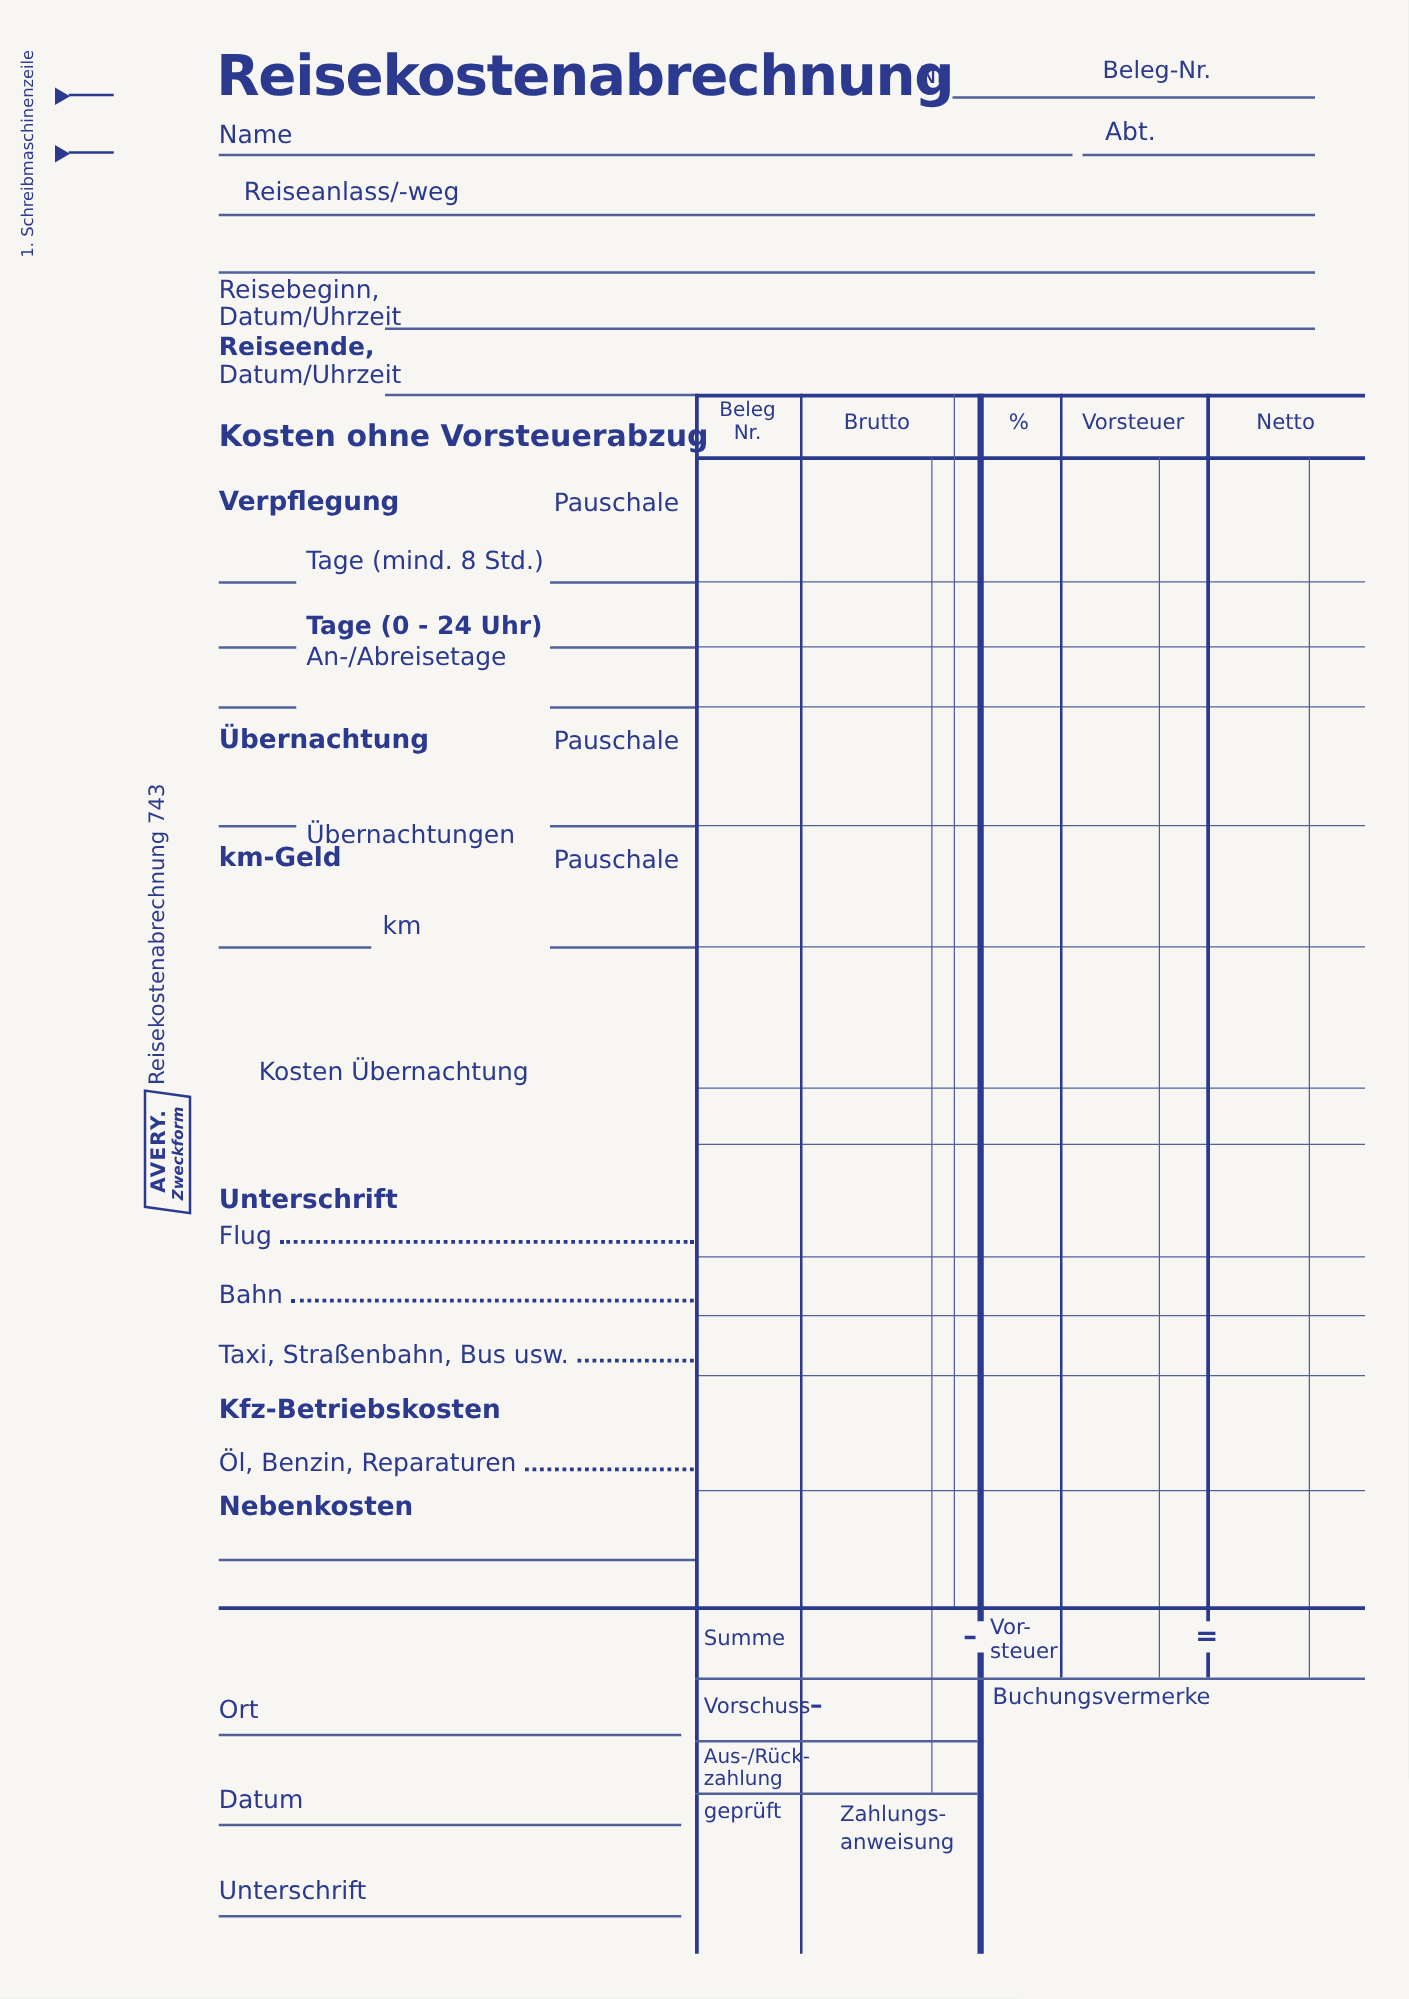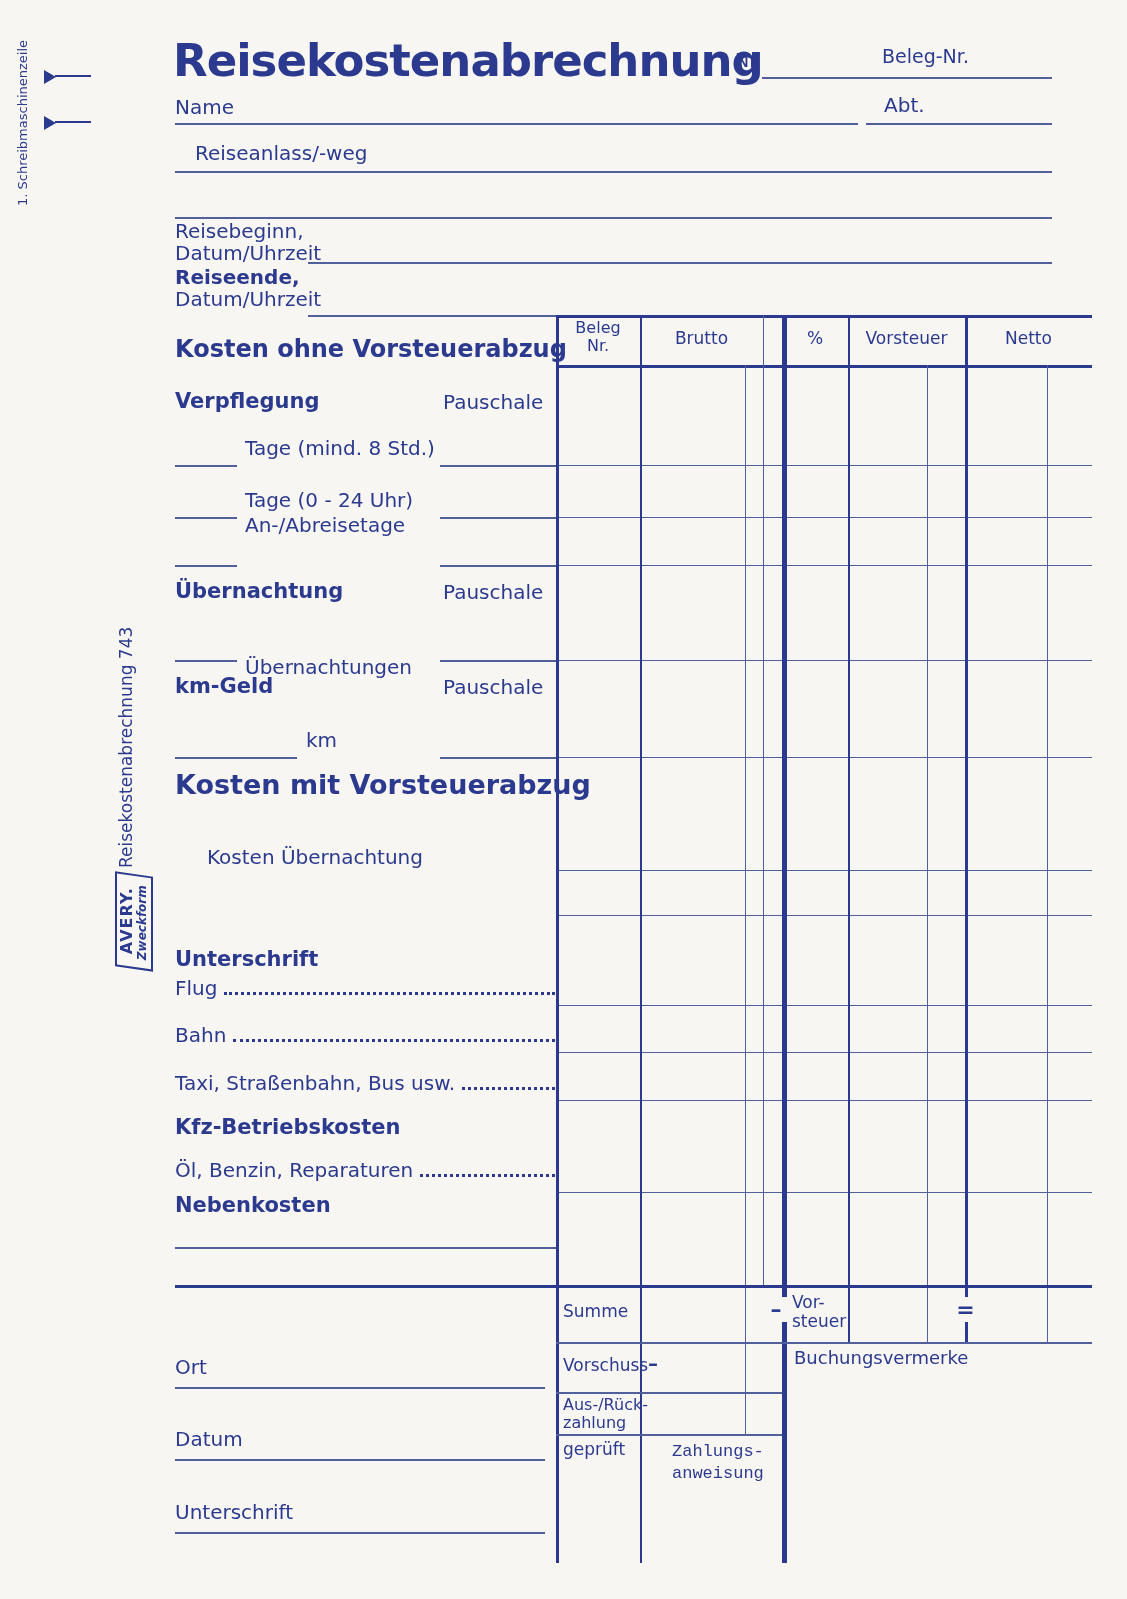--- a/index.html
+++ b/index.html
@@ -118,42 +118,41 @@
   <div class="t b" style="left:175px;top:336px;font-size:24px;">Kosten ohne Vorsteuerabzug</div>
 
   <div class="t b" style="left:175px;top:390px;font-size:21px;">Verpflegung</div>
   <div class="t" style="left:443px;top:391px;font-size:20px;">Pauschale</div>
 
   <div class="hl" style="left:175px;top:465px;width:62px;"></div>
   <div class="t" style="left:245px;top:437px;font-size:20px;">Tage (mind. 8 Std.)</div>
   <div class="hl" style="left:440px;top:465px;width:116px;"></div>
 
   <div class="hl" style="left:175px;top:517px;width:62px;"></div>
-  <div class="t" style="left:245px;top:489px;font-size:20px;">Tage (0 - 24 Uhr)</div>
+  <div class="t" style="left:245px;top:489px;font-size:20px;font-weight:bold;">Tage (0 - 24 Uhr)</div>
   <div class="hl" style="left:440px;top:517px;width:116px;"></div>
 
   <div class="hl" style="left:175px;top:565px;width:62px;"></div>
   <div class="t" style="left:245px;top:514px;font-size:20px;">An-/Abreisetage</div>
   <div class="hl" style="left:440px;top:565px;width:116px;"></div>
 
   <div class="t b" style="left:175px;top:580px;font-size:21px;">Übernachtung</div>
   <div class="t" style="left:443px;top:581px;font-size:20px;">Pauschale</div>
 
   <div class="hl" style="left:175px;top:660px;width:62px;"></div>
   <div class="t" style="left:245px;top:632px;font-size:20px;margin-top:24px;">Übernachtungen</div>
   <div class="hl" style="left:440px;top:660px;width:116px;"></div>
 
   <div class="t b" style="left:175px;top:675px;font-size:21px;">km-Geld</div>
   <div class="t" style="left:443px;top:676px;font-size:20px;">Pauschale</div>
 
   <div class="hl" style="left:175px;top:757px;width:122px;"></div>
   <div class="t" style="left:306px;top:729px;font-size:20px;">km</div>
   <div class="hl" style="left:440px;top:757px;width:116px;"></div>
 
-  <div class="t b" style="left:175px;top:770px;font-size:27px;">Kosten mit Vorsteuerabzug</div>
   <div class="t" style="left:175px;top:846px;font-size:20px;margin-left:32px;">Kosten Übernachtung</div>
 
 
   <div class="t b" style="left:175px;top:948px;font-size:21px;">Unterschrift</div>
 
   <div class="dotrow" style="left:175px;top:976px;width:381px;">
     <span class="lbl">Flug</span>
     <span class="dots"></span>
   </div>
   <div class="dotrow" style="left:175px;top:1023px;width:381px;">
@@ -189,21 +188,21 @@
   <div class="t" style="left:794px;top:1348px;font-size:18px;">Buchungsvermerke</div>
 
   <div class="t" style="left:563px;top:1356px;font-size:17px;">Vorschuss</div>
   <div class="t b" style="left:648px;top:1352px;font-size:20px;">–</div>
 
   <div class="t" style="left:563px;top:1396px;font-size:16px;">
     <div>Aus-/Rück-</div>
     <div>zahlung</div>
   </div>
   <div class="t" style="left:563px;top:1440px;font-size:17px;">geprüft</div>
-  <div class="t" style="left:672px;top:1441px;font-size:17px;line-height:1.3;font-family:Liberation Mono, monospace;">
+  <div class="t" style="left:672px;top:1441px;font-size:17px;line-height:1.3;">
     <div>Zahlungs-</div>
     <div>anweisung</div>
   </div>
 
   <div class="t" style="left:175px;top:1356px;font-size:20px;">Ort</div>
   <div class="hl" style="left:175px;top:1387px;width:370px;"></div>
   <div class="t" style="left:175px;top:1428px;font-size:20px;">Datum</div>
   <div class="hl" style="left:175px;top:1459px;width:370px;"></div>
   <div class="t" style="left:175px;top:1501px;font-size:20px;">Unterschrift</div>
   <div class="hl" style="left:175px;top:1532px;width:370px;"></div>

